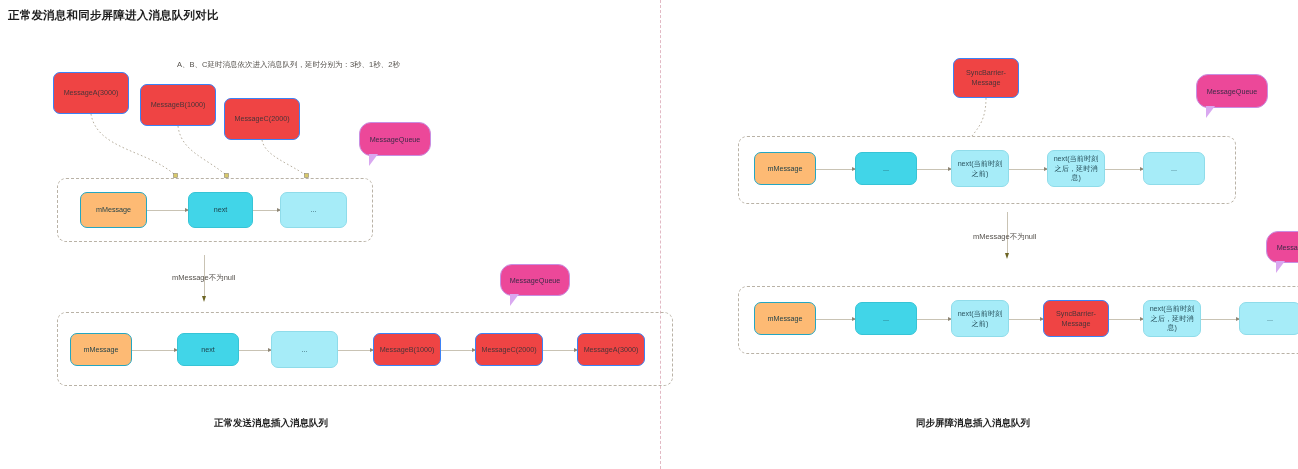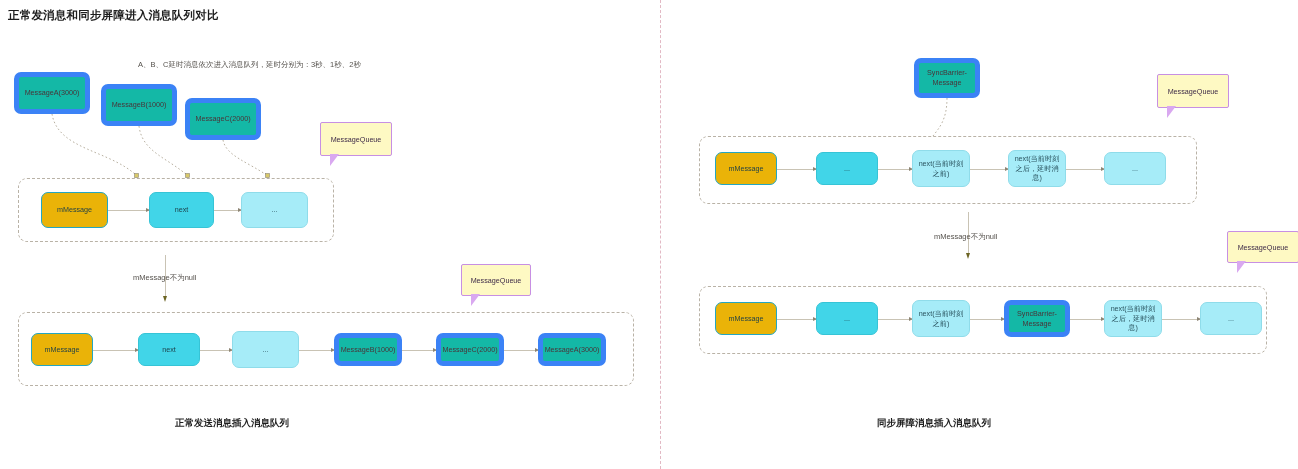--- a/index.html
+++ b/index.html
@@ -1,58 +1,58 @@
 <!DOCTYPE html>
 <html><head>
 <meta charset="utf-8">
 <style>
   html,body{margin:0;padding:0;background:#ffffff;}
   body{width:1298px;height:469px;position:relative;overflow:hidden;
        font-family:"Liberation Sans","DejaVu Sans",sans-serif;color:#3b3b3b;}
 
-  .panel{position:absolute;top:0;height:469px;}
+  .panel{position:absolute;top:0;height:469px;margin-left:39px;}
   #left-panel{left:0;width:660px;}
   #right-panel{left:661px;width:637px;}
 
   #vertical-divider{position:absolute;left:660px;top:0;width:0;height:469px;
        border-left:1px dashed #e2b9c4;}
 
   .title{position:absolute;left:8px;top:8px;font-size:11.5px;font-weight:bold;
          color:#1d1d1d;letter-spacing:.2px;}
 
   .annot{position:absolute;font-size:7.5px;color:#55514c;white-space:nowrap;}
 
   
   .node{position:absolute;box-sizing:border-box;border-radius:7px;
         display:flex;align-items:center;justify-content:center;text-align:center;
         font-size:7.2px;line-height:1.35;padding:2px 3px;}
-  .pink{background:#14b8a6;border:5px solid #3b82f6;color:#4a3438;}
-  .cyan-dark{background:#eab308;border:1px solid #24a6c2;color:#1d3f48;}
+  .pink{background:#ef4444;border:1px solid #3b82f6;color:#4a3438;}
+  .cyan-dark{background:#fdba74;border:1px solid #24a6c2;color:#1d3f48;}
   .cyan-mid{background:#41d5e8;border:1px solid #36c4d6;color:#1d3f48;}
   .cyan-light{background:#a6ecf8;border:1px solid #8fdcea;color:#2b5560;}
 
   
   .queue-box{position:absolute;box-sizing:border-box;
         border:1px dashed #b9b2a6;border-radius:9px;background:transparent;}
 
   
   .link{position:absolute;height:1px;background:#c9c3b4;}
   .link::after{content:"";position:absolute;right:-1px;top:-2.5px;
         width:0;height:0;border-left:4px solid #8d8574;
         border-top:2.5px solid transparent;border-bottom:2.5px solid transparent;}
 
   
   .vlink{position:absolute;width:1px;background:#c9c3b4;}
   .vlink::after{content:"";position:absolute;left:-2.5px;bottom:-5px;
         width:0;height:0;border-top:6px solid #6d6524;
         border-left:2.5px solid transparent;border-right:2.5px solid transparent;}
 
   
-  .bubble{position:absolute;box-sizing:border-box;background:#fef9c3;
-        border:1px solid #c78fe3;border-radius:2px;color:#3d2a47;
+  .bubble{position:absolute;box-sizing:border-box;background:#ec4899;
+        border:1px solid #c78fe3;border-radius:12px;color:#3d2a47;
         font-size:7.2px;display:flex;align-items:center;justify-content:center;}
   .bubble::after{content:"";position:absolute;left:9px;bottom:-11px;
         width:0;height:0;border-top:12px solid #d9a8f0;
         border-right:9px solid transparent;}
 
   .caption{position:absolute;font-size:9.5px;font-weight:bold;color:#1d1d1d;
         white-space:nowrap;font-family:Liberation Mono, monospace;}
 
   .dotcurve{position:absolute;overflow:visible;}
 </style>

